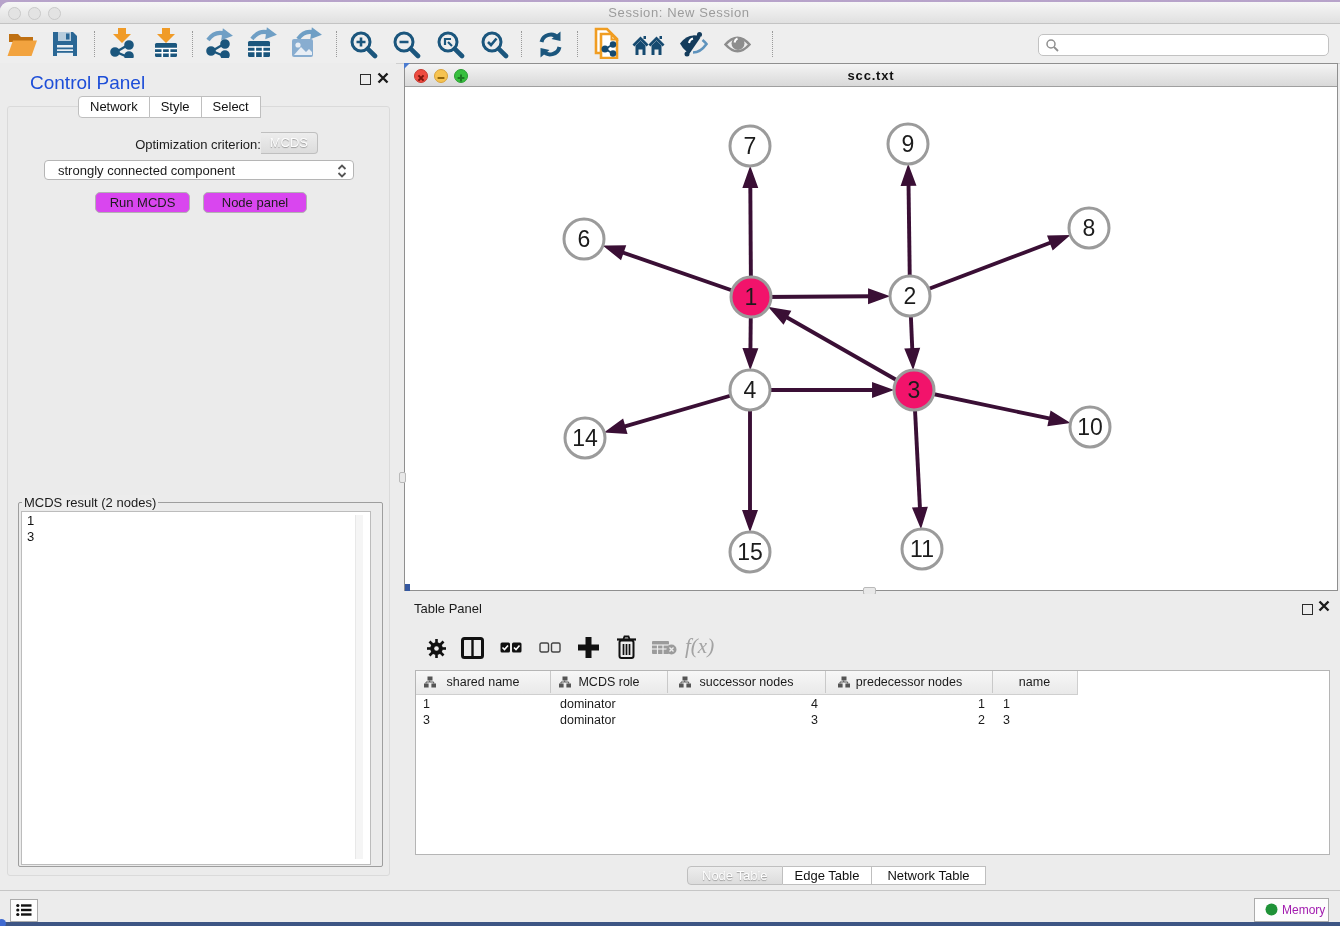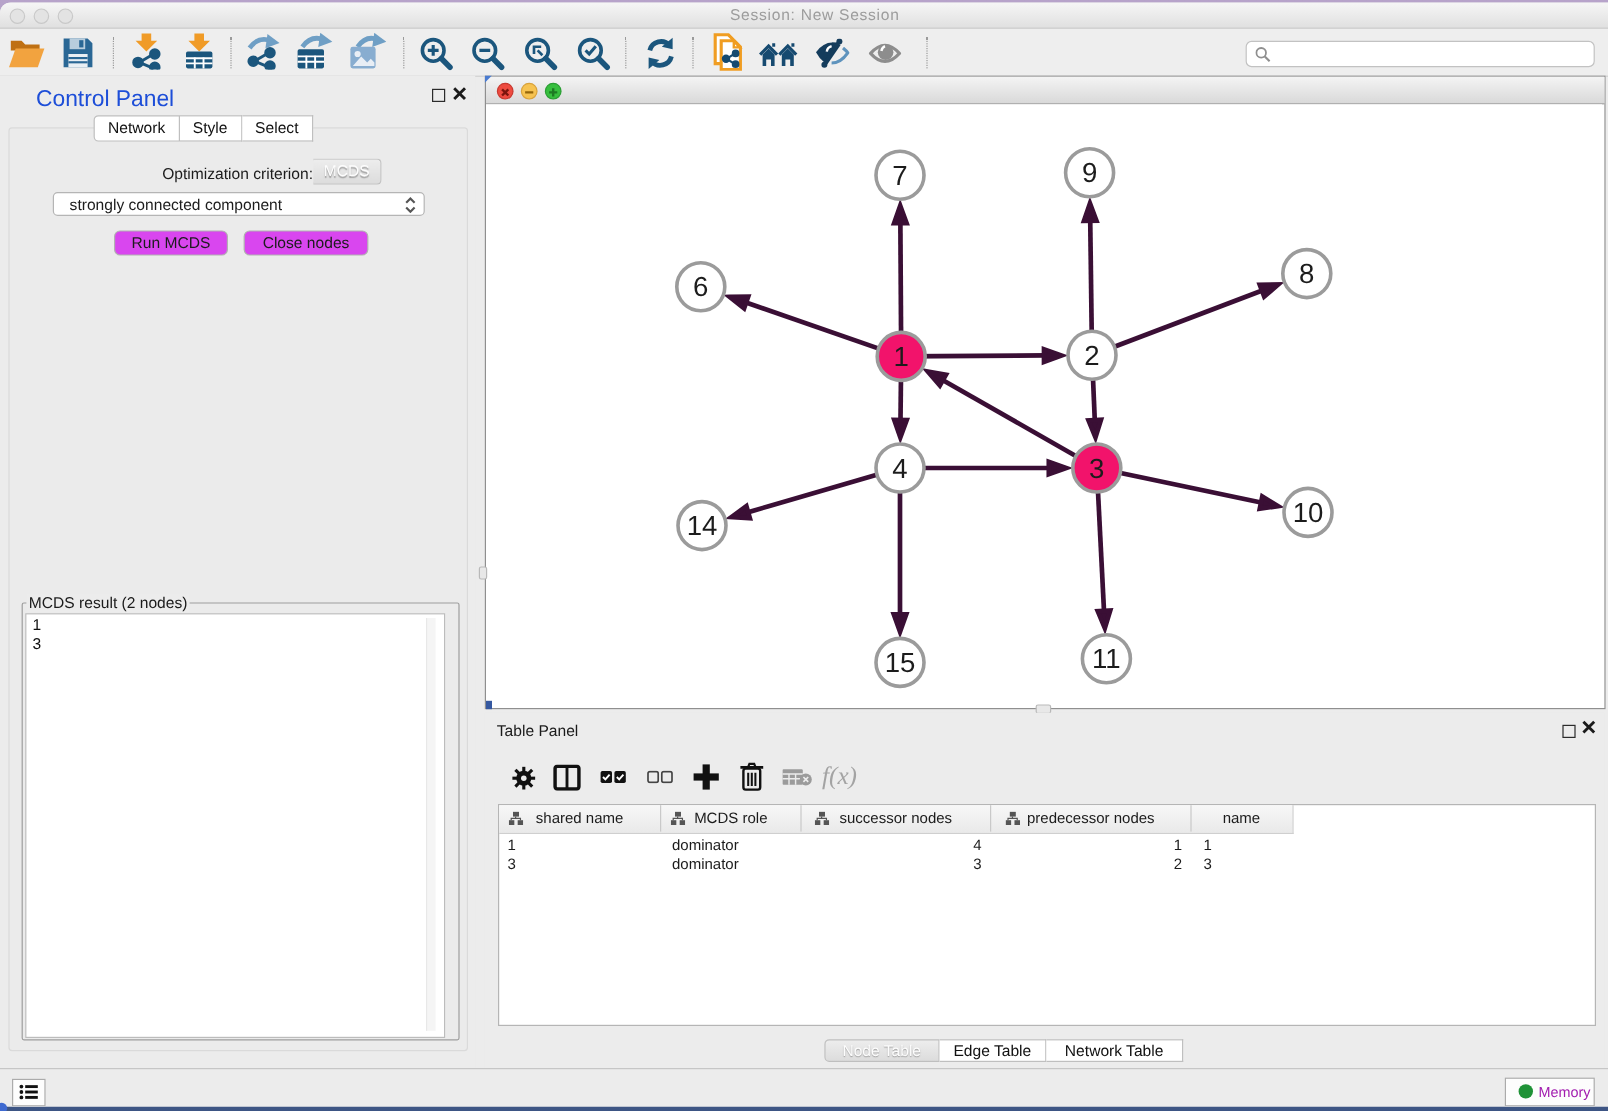--- a/index.html
+++ b/index.html
@@ -269,41 +269,42 @@
   <div class="tab last sel" style="padding:0 9px;">MCDS</div>
  </div>
  <div id="optlabel">Optimization criterion:</div>
  <div id="combo">strongly connected component
    <svg width="10" height="14" viewBox="0 0 10 14" style="position:absolute;right:6px;top:3px;">
     <path d="M1.5 5 L5 1.5 L8.5 5" fill="none" stroke="#555" stroke-width="1.8"></path>
     <path d="M1.5 9 L5 12.5 L8.5 9" fill="none" stroke="#555" stroke-width="1.8"></path>
    </svg>
  </div>
  <div class="btn" style="left:95px;top:129px;width:93px;">Run MCDS</div>
- <div class="btn" style="left:203px;top:129px;width:102px;">Close nodes</div>
+ <div class="btn" style="left:203px;top:129px;width:102px;">Node panel</div>
  <div id="grpbox">
   <div id="grplabel">MCDS result (2 nodes)</div>
   <div id="grpinner">
           <div style="padding:1px 0 0 5px;line-height:16px;">1<br>3</div>
     <div id="grpscroll"></div>
   </div>
  </div>
 </div>
 
 <div id="netwin">
  <div id="nettitle">
   <div class="mac" style="left:9px;background:#ee4b40;border:1px solid #c93a31;"><svg width="12" height="12" viewBox="0 0 12 12">
             <path d="M3.4 3.4 L8.6 8.6 M8.6 3.4 L3.4 8.6" stroke="#7c150d" stroke-width="2"></path>
           </svg></div>
   <div class="mac" style="left:29px;background:#f6c351;border:1px solid #d9a33b;"><svg width="12" height="12" viewBox="0 0 12 12">
             <path d="M2.6 6 L9.4 6" stroke="#94660b" stroke-width="2"></path>
           </svg></div>
   <div class="mac" style="left:49px;background:#37bf3e;border:1px solid #2a9e33;"><svg width="12" height="12" viewBox="0 0 12 12">
             <path d="M2.6 6 L9.4 6 M6 2.6 L6 9.4" stroke="#1d7a23" stroke-width="2"></path>
           </svg></div>
+  <div id="nettext">scc.txt</div>
  </div>
  <div id="netcanvas">
 <svg width="930" height="502" viewBox="0 0 930 502" font-family="Liberation Sans, sans-serif">
 <g stroke="#3a0f35" stroke-width="3.9" fill="#3a0f35">
 <line x1="346.0" y1="210.0" x2="345.3" y2="97.0"></line>
 <polygon points="345.2,84.5 350.5,99.0 340.1,99.0"></polygon>
 <line x1="346.0" y1="210.0" x2="214.9" y2="164.5"></line>
 <polygon points="203.1,160.4 218.5,160.2 215.1,170.0"></polygon>
 <line x1="346.0" y1="210.0" x2="467.0" y2="209.2"></line>
 <polygon points="479.5,209.2 465.0,214.5 465.0,204.1"></polygon>

